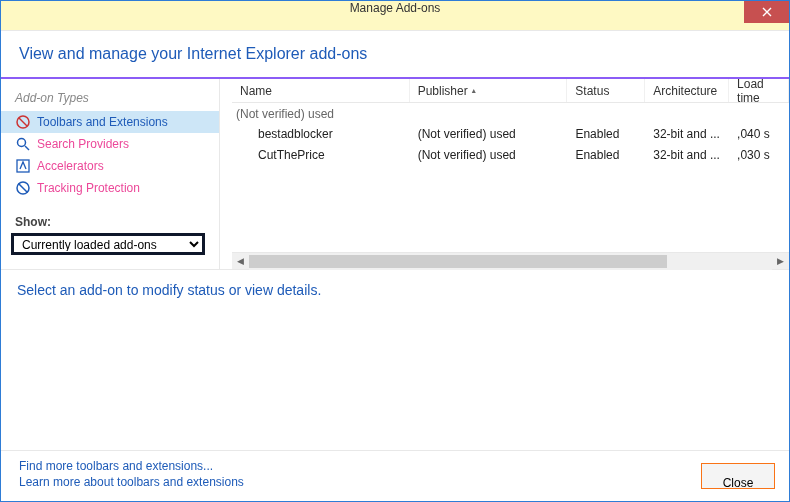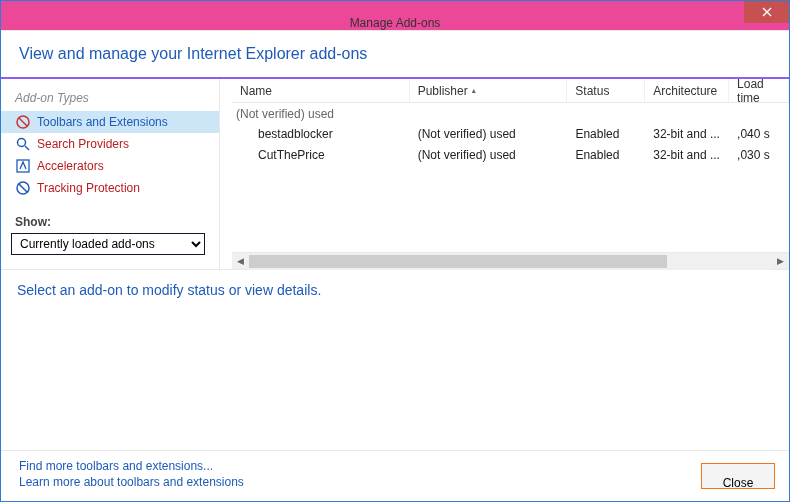--- a/index.html
+++ b/index.html
@@ -1,32 +1,32 @@
 <!DOCTYPE html>
 <html><head>
 <meta charset="utf-8">
 <style>
 * { box-sizing: border-box; margin: 0; padding: 0; font-family: 'Segoe UI', Tahoma, sans-serif; }
 html, body { width: 790px; height: 502px; overflow: hidden; background: #fff; }
 .window { width: 790px; height: 502px; border: 1px solid #2e7cd6; background: #fff; display: flex; flex-direction: column; }
-.titlebar { height: 30px; background: #ec4899; display: flex; align-items: flex-end; position: relative; border-bottom: 1px solid #e8e8e8; }
+.titlebar { height: 30px; background: #fef9c3; display: flex; align-items: flex-start; position: relative; border-bottom: 1px solid #e8e8e8; }
 .titlebar-title { flex: 1; text-align: center; font-size: 12px; color: #333; }
 .close-btn { width: 45px; height: 22px; background: #c75050; color: #fff; display: flex; align-items: center; justify-content: center; cursor: pointer; position: absolute; right: 0; top: 0; }
 .close-btn svg { width: 10px; height: 10px; }
 .header { padding: 14px 18px 14px 18px; border-bottom: 2px solid #8b5cf6; }
 .header-title { color: #1e5bb8; font-size: 16px; font-weight: 400; }
 .body { flex: 1; display: flex; flex-direction: column; min-height: 0; }
 .main { display: flex; height: 190px; }
 .sidebar { width: 218px; padding: 8px 0 8px 0; display: flex; flex-direction: column; }
 .sidebar-heading { color: #888; font-size: 12px; padding: 4px 14px 6px 14px; font-style: italic; }
-.sidebar-item { display: flex; align-items: center; gap: 6px; padding: 3px 14px; font-size: 12px; color: #b91c1c; cursor: pointer; }
+.sidebar-item { display: flex; align-items: center; gap: 6px; padding: 3px 14px; font-size: 12px; color: #ec4899; cursor: pointer; }
 .sidebar-item.selected { background: #cde6f7; color: #1e5bb8; }
 .sidebar-icon { width: 16px; height: 16px; display: inline-flex; align-items: center; justify-content: center; }
 .show-label { color: #444; font-size: 12px; padding: 16px 14px 2px 14px; font-weight: bold; }
-.show-select { margin: 2px 10px 0 10px; height: 22px; font-size: 12px; border: 1px solid #0f172a; padding: 1px 4px; background: #fff; width: 194px; }
+.show-select { margin: 2px 10px 0 10px; height: 22px; font-size: 12px; border: 3px solid #0f172a; padding: 1px 4px; background: #fff; width: 194px; }
 .list-pane { flex: 1; display: flex; flex-direction: column; border-left: 1px solid #e8e8e8; min-width: 0; padding-left: 12px; }
 .columns { display: flex; height: 24px; border-bottom: 1px solid #e8e8e8; font-size: 12px; color: #333; }
 .col { padding: 4px 8px; border-right: 1px solid #f0f0f0; display: flex; align-items: center; gap: 4px; }
 .col-name { width: 178px; }
 .col-publisher { width: 158px; }
 .col-status { width: 78px; }
 .col-arch { width: 84px; }
 .col-load { width: 60px; }
 .sort-arrow { font-size: 8px; color: #666; }
 .group-row { font-size: 12px; color: #666; padding: 4px 8px 2px 4px; }

